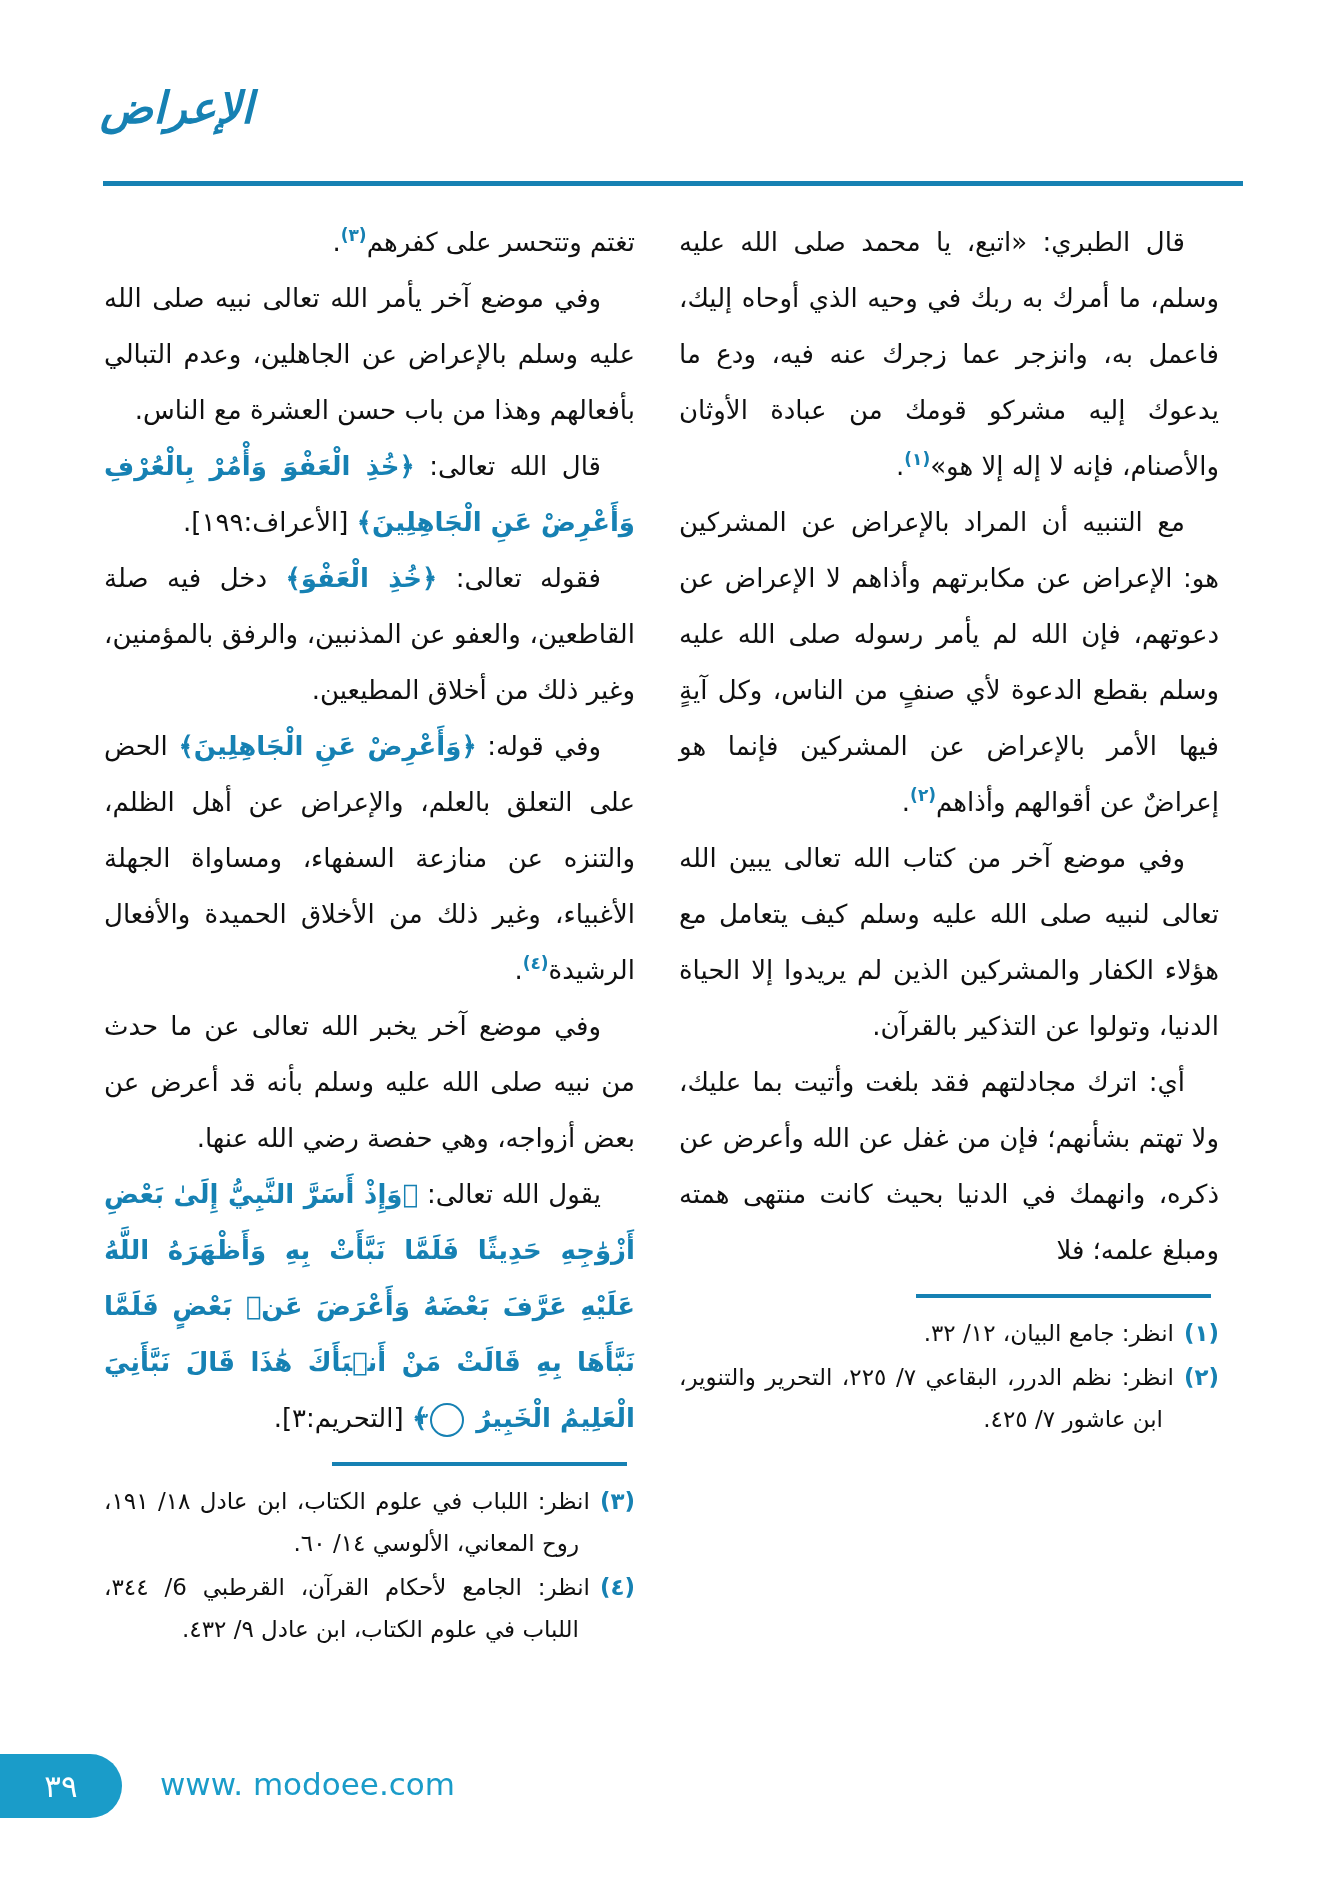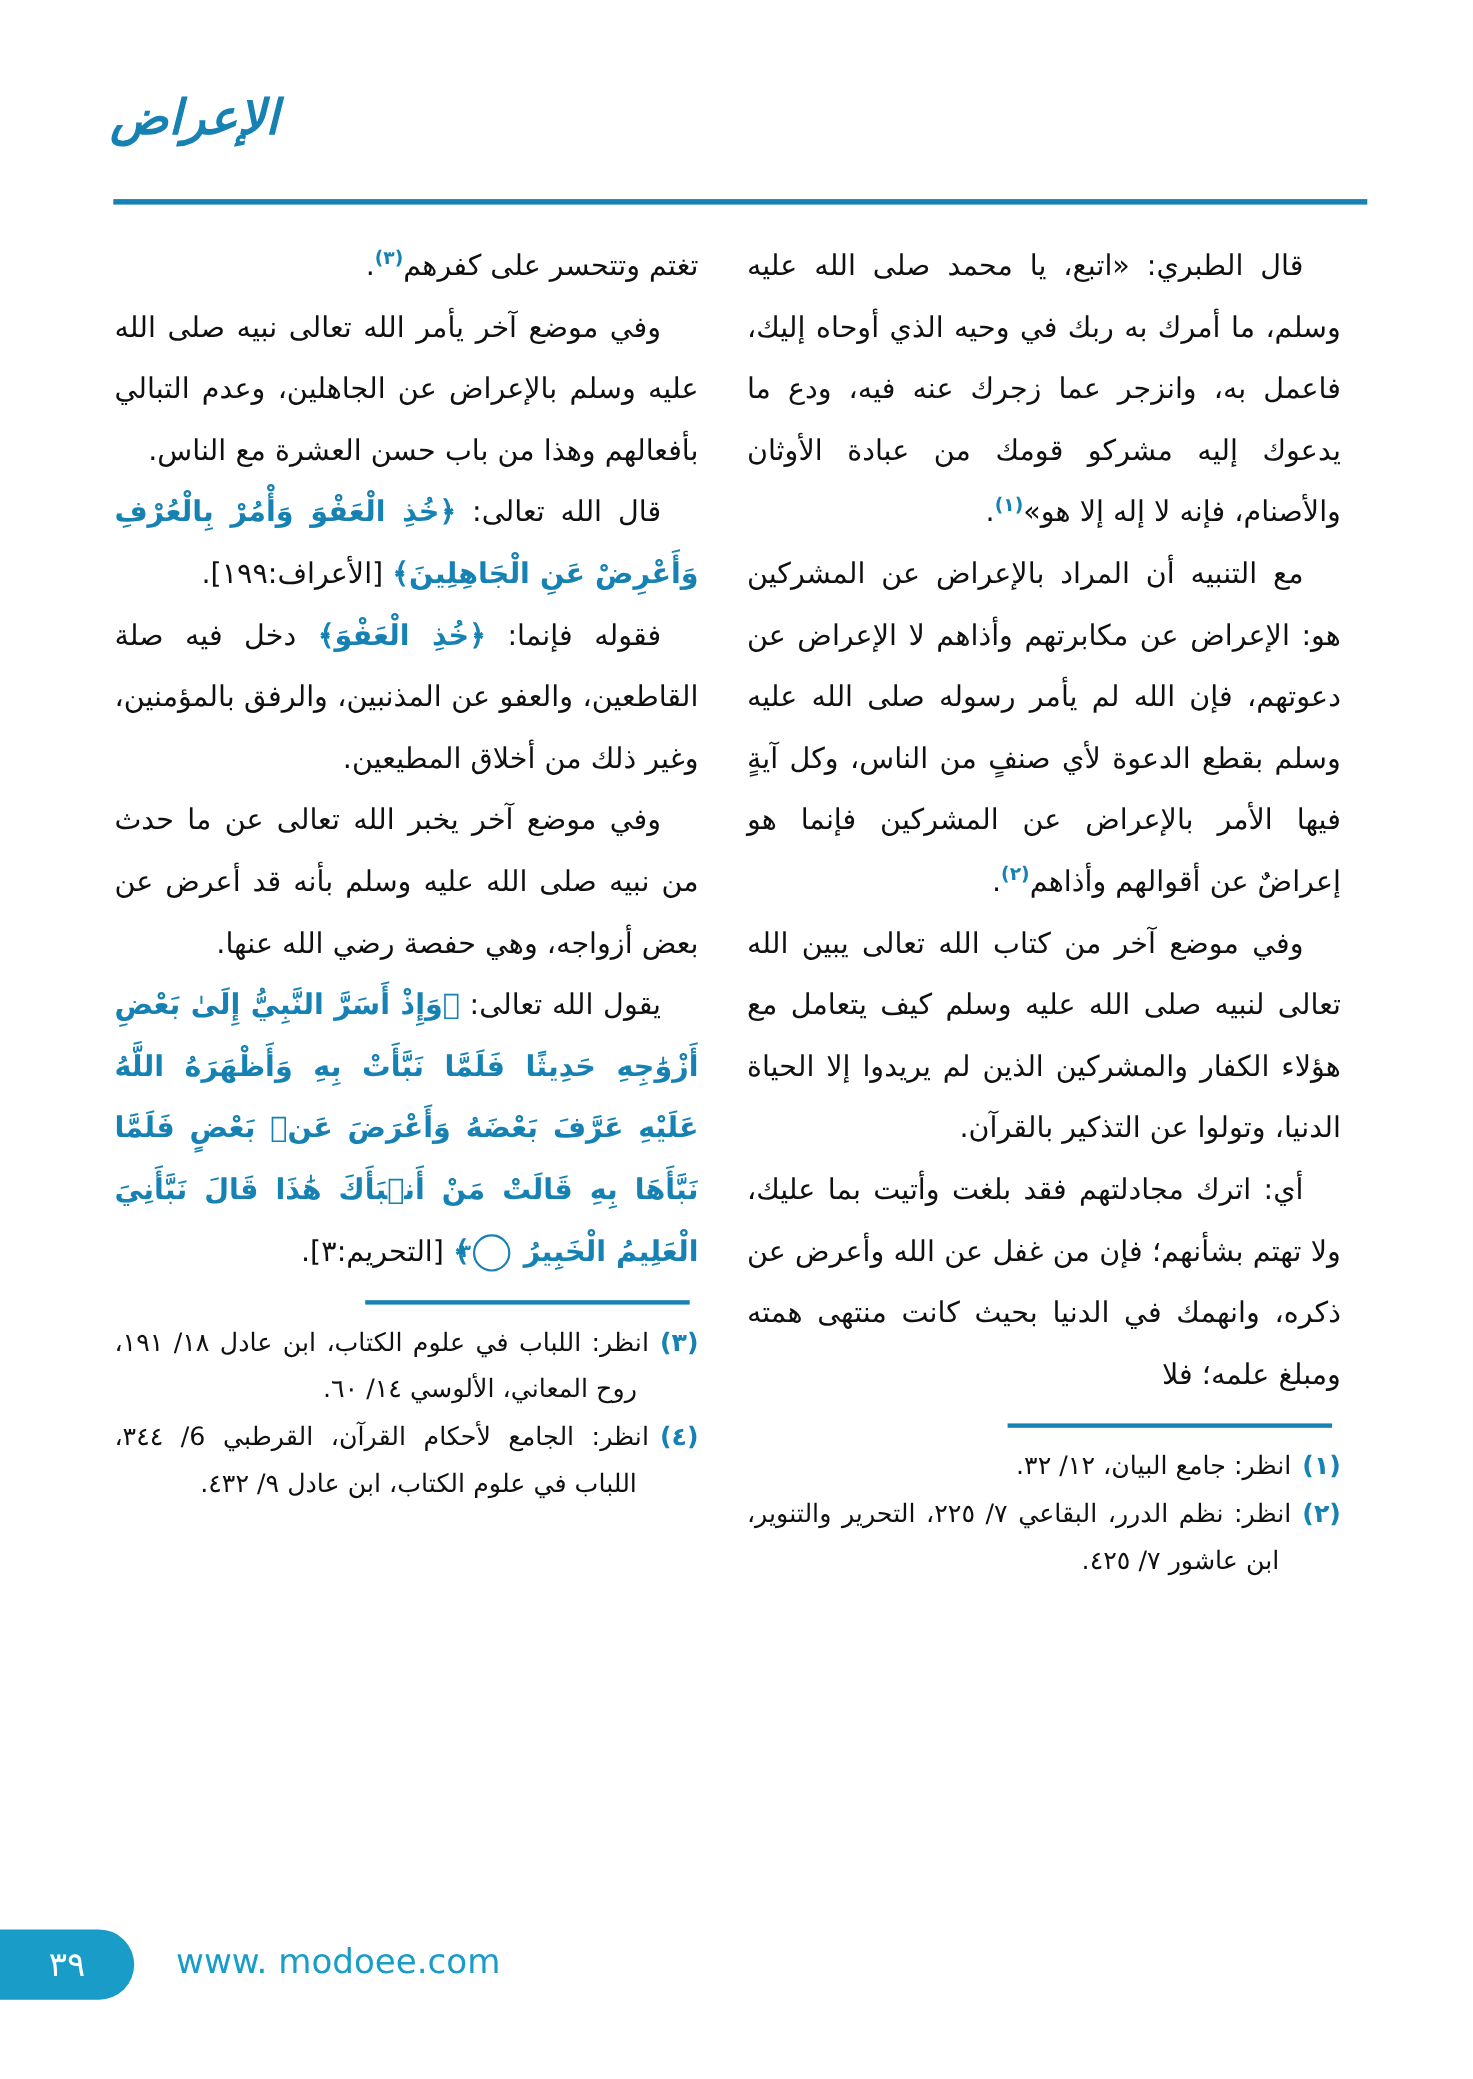--- a/index.html
+++ b/index.html
@@ -132,21 +132,22 @@
           <div class="footnote"><span class="fn-marker">(١)</span><span>انظر: جامع البيان، ١٢/ ٣٢.</span></div>
           <div class="footnote"><span class="fn-marker">(٢)</span><span>انظر: نظم الدرر، البقاعي ٧/ ٢٢٥، التحرير والتنوير، ابن عاشور ٧/ ٤٢٥.</span></div>
         </div>
     </div>
 
     <div class="col col-left">
       <div class="paras">
           <p><span>تغتم وتتحسر على كفرهم</span><sup class="fnref">(٣)</sup><span>.</span></p>
           <p class="indent"><span>وفي موضع آخر يأمر الله تعالى نبيه صلى الله عليه وسلم بالإعراض عن الجاهلين، وعدم التبالي بأفعالهم وهذا من باب حسن العشرة مع الناس.</span></p>
           <p class="indent"><span>قال الله تعالى: </span><span class="quran">﴿خُذِ الْعَفْوَ وَأْمُرْ بِالْعُرْفِ وَأَعْرِضْ عَنِ الْجَاهِلِينَ﴾</span><span> [الأعراف:١٩٩].</span></p>
-          <p class="indent"><span>فقوله فإنما: </span><span class="quran">﴿خُذِ الْعَفْوَ﴾</span><span> دخل فيه صلة القاطعين، والعفو عن المذنبين، والرفق بالمؤمنين، وغير ذلك من أخلاق المطيعين.</span></p>
+          <p class="indent"><span>فقوله تعالى: </span><span class="quran">﴿خُذِ الْعَفْوَ﴾</span><span> دخل فيه صلة القاطعين، والعفو عن المذنبين، والرفق بالمؤمنين، وغير ذلك من أخلاق المطيعين.</span></p>
+          <p class="indent"><span>وفي قوله: </span><span class="quran">﴿وَأَعْرِضْ عَنِ الْجَاهِلِينَ﴾</span><span> الحض على التعلق بالعلم، والإعراض عن أهل الظلم، والتنزه عن منازعة السفهاء، ومساواة الجهلة الأغبياء، وغير ذلك من الأخلاق الحميدة والأفعال الرشيدة</span><sup class="fnref">(٤)</sup><span>.</span></p>
           <p class="indent"><span>وفي موضع آخر يخبر الله تعالى عن ما حدث من نبيه صلى الله عليه وسلم بأنه قد أعرض عن بعض أزواجه، وهي حفصة رضي الله عنها.</span></p>
           <p class="indent"><span>يقول الله تعالى: </span><span class="quran">﴿وَإِذْ أَسَرَّ النَّبِيُّ إِلَىٰ بَعْضِ أَزْوَٰجِهِ حَدِيثًا فَلَمَّا نَبَّأَتْ بِهِ وَأَظْهَرَهُ اللَّهُ عَلَيْهِ عَرَّفَ بَعْضَهُ وَأَعْرَضَ عَنۢ بَعْضٍ فَلَمَّا نَبَّأَهَا بِهِ قَالَتْ مَنْ أَنۢبَأَكَ هَٰذَا قَالَ نَبَّأَنِيَ الْعَلِيمُ الْخَبِيرُ </span><span class="aya-num">٣</span><span class="quran">﴾</span><span> [التحريم:٣].</span></p>
         </div>
       <div class="fn-sep"></div>
       <div class="footnotes">
           <div class="footnote"><span class="fn-marker">(٣)</span><span>انظر: اللباب في علوم الكتاب، ابن عادل ١٨/ ١٩١، روح المعاني، الألوسي ١٤/ ٦٠.</span></div>
           <div class="footnote"><span class="fn-marker">(٤)</span><span>انظر: الجامع لأحكام القرآن، القرطبي 6/ ٣٤٤، اللباب في علوم الكتاب، ابن عادل ٩/ ٤٣٢.</span></div>
         </div>
     </div>
 

